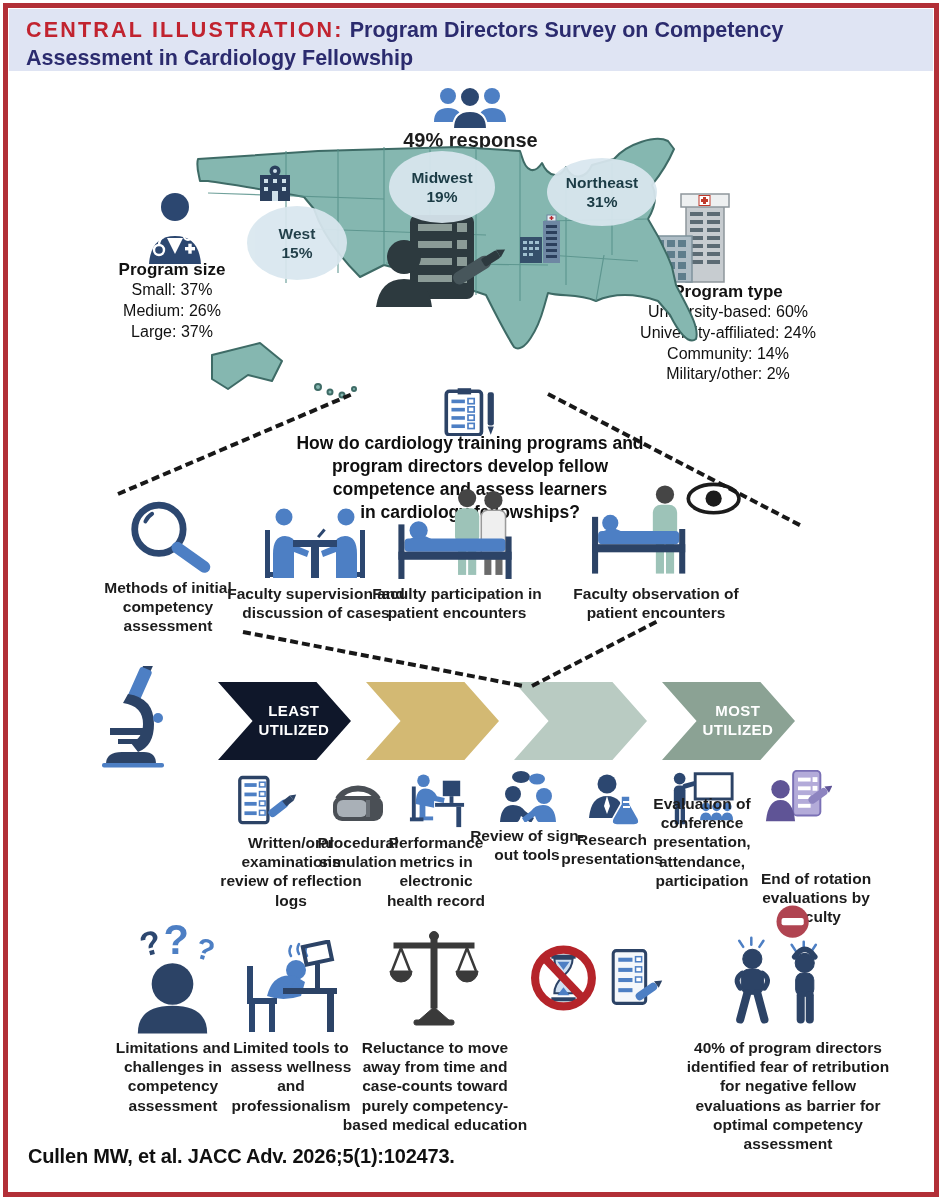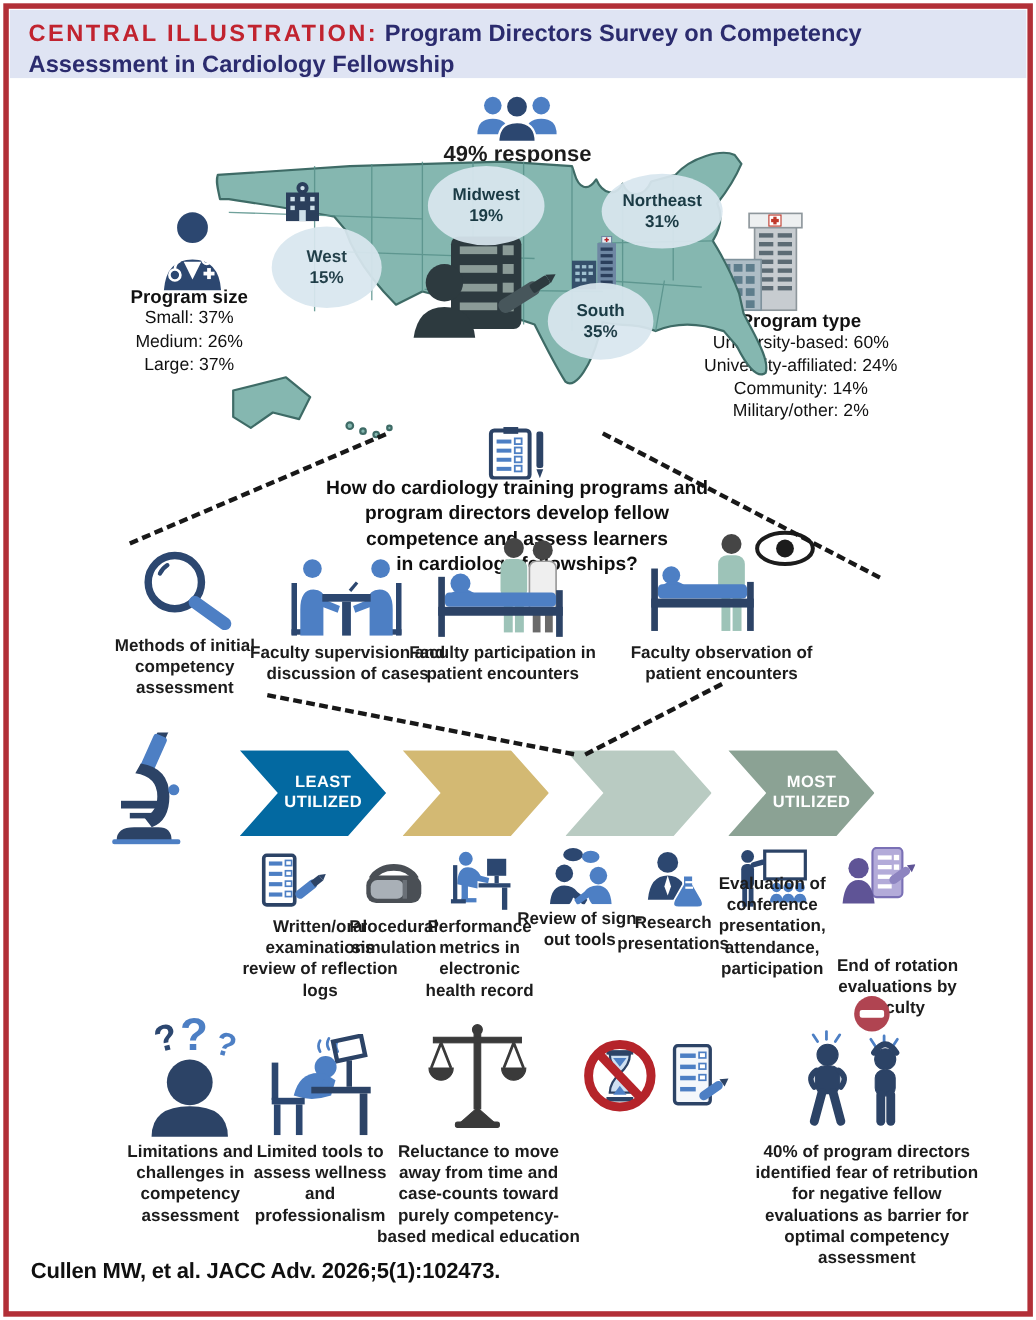--- a/index.html
+++ b/index.html
@@ -135,23 +135,20 @@
 
   <div class="bubble" style="left:247px;top:206px;width:100px;height:74px;">
     <div class="lbl"><span>West</span><br><span>15%</span></div>
   </div>
   <div class="bubble" style="left:389px;top:151px;width:106px;height:72px;">
     <div class="lbl"><span>Midwest</span><br><span>19%</span></div>
   </div>
   <div class="bubble" style="left:547px;top:158px;width:110px;height:68px;">
     <div class="lbl"><span>Northeast</span><br><span>31%</span></div>
   </div>
-  <div class="bubble" style="left:498px;top:257px;width:96px;height:70px;">
-    <div class="lbl"><span>South</span><br><span>35%</span></div>
-  </div>
 
   <div class="abs" style="left:140px;top:192px;width:70px;height:72px;">
     <svg width="70" height="72" viewBox="0 0 66 72">
       <circle cx="33" cy="15" r="14" fill="#2c4770"></circle>
       <path d="M7 72 q2-28 26-28 q24 0 26 28 z" fill="#2c4770"></path>
       <path d="M33 46 L25 46 L33 62 L41 46 Z" fill="#fff"></path>
       <circle cx="17" cy="58" r="5" fill="none" stroke="#fff" stroke-width="2.4"></circle>
       <path d="M17 53 q0-6 5-8" stroke="#fff" stroke-width="2.4" fill="none"></path>
       <g fill="#fff">
           <rect x="43" y="55" width="10" height="3.4"></rect>
@@ -308,21 +305,21 @@
       <path d="M11 54 q11-9 22 0 l2 7 h-26 z" fill="#4d7fc4"></path>
       <rect x="8" y="52" width="80" height="13" rx="4" fill="#4d7fc4"></rect>
       <rect x="2" y="38" width="6" height="56" fill="#2c4366"></rect>
         <rect x="88" y="50" width="6" height="44" fill="#2c4366"></rect>
       <rect x="2" y="65" width="92" height="8" fill="#2c4366"></rect>
     </svg>
   </div>
   <div class="abs lbl" style="left:560px;top:584px;width:192px;">Faculty observation of
 patient encounters</div>
 
-  <div class="chev" style="left: 218px; background-color: #0369a1;">
+  <div class="chev" style="left: 218px; background-color: #0f172a;">
     <div class="lbl">LEAST
 UTILIZED</div>
   </div>
   <div class="chev" style="left: 366px; background-color: rgb(211, 185, 115);">
     <div class="lbl"></div>
   </div>
   <div class="chev" style="left: 514px; background-color: rgb(185, 203, 194);">
     <div class="lbl"></div>
   </div>
   <div class="chev" style="left: 662px; background-color: rgb(139, 162, 148);">

